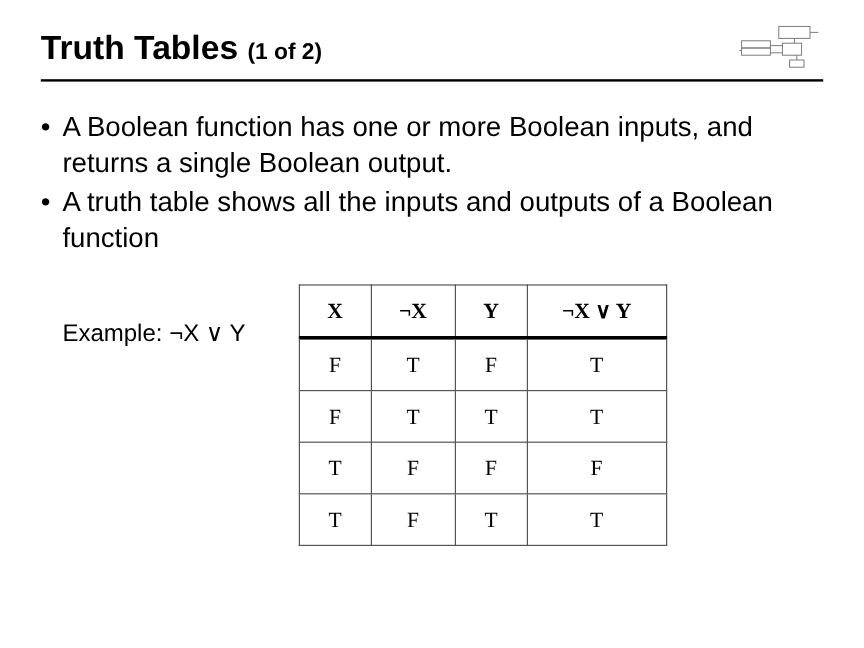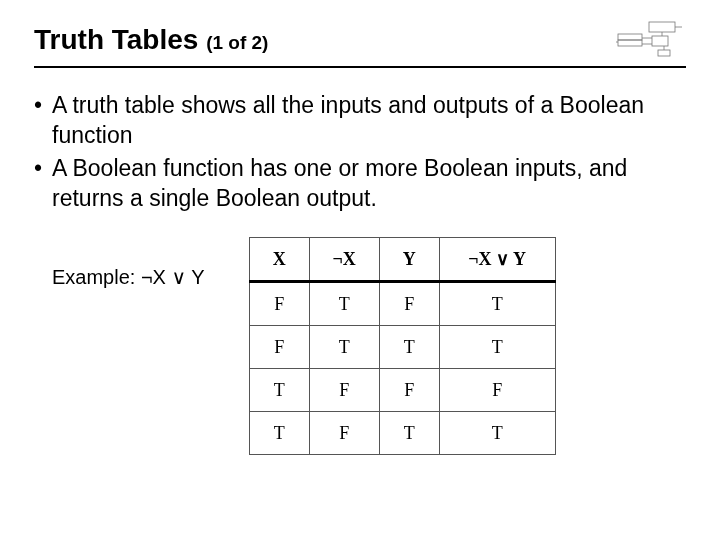--- a/index.html
+++ b/index.html
@@ -110,22 +110,22 @@
       <line x1="26" y1="18" x2="36" y2="18"></line>
       <line x1="26" y1="24" x2="36" y2="24"></line>
       <line x1="46" y1="12" x2="46" y2="16"></line>
       <line x1="48" y1="26" x2="48" y2="30"></line>
       <line x1="0" y1="22" x2="2" y2="22"></line>
       <line x1="59" y1="7" x2="66" y2="7"></line>
     </svg>
   </div>
 
   <ul class="bullets">
+    <li>A Boolean function has one or more Boolean inputs, and returns a single Boolean output.</li>
     <li>A truth table shows all the inputs and outputs of a Boolean function</li>
-    <li>A Boolean function has one or more Boolean inputs, and returns a single Boolean output.</li>
   </ul>
 
   <div class="example-row">
     <div class="example-label">
       <span>Example: </span><span>¬X ∨ Y</span>
     </div>
 
     <table class="tt">
       <colgroup>
         <col class="cX">

